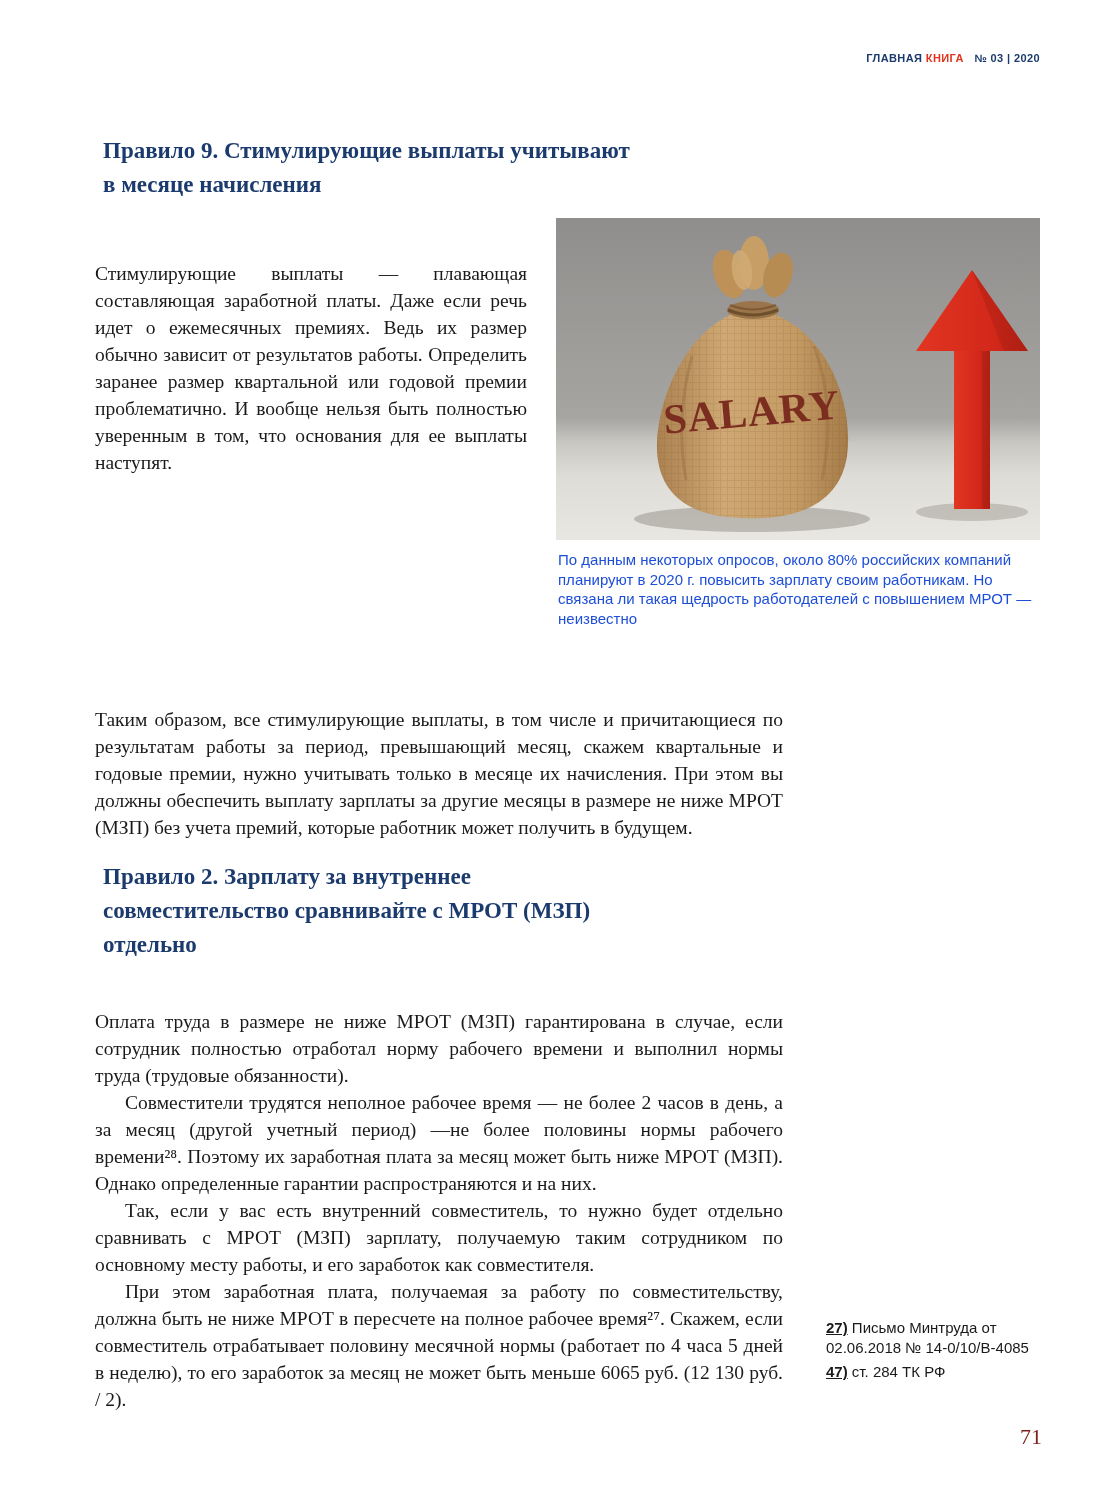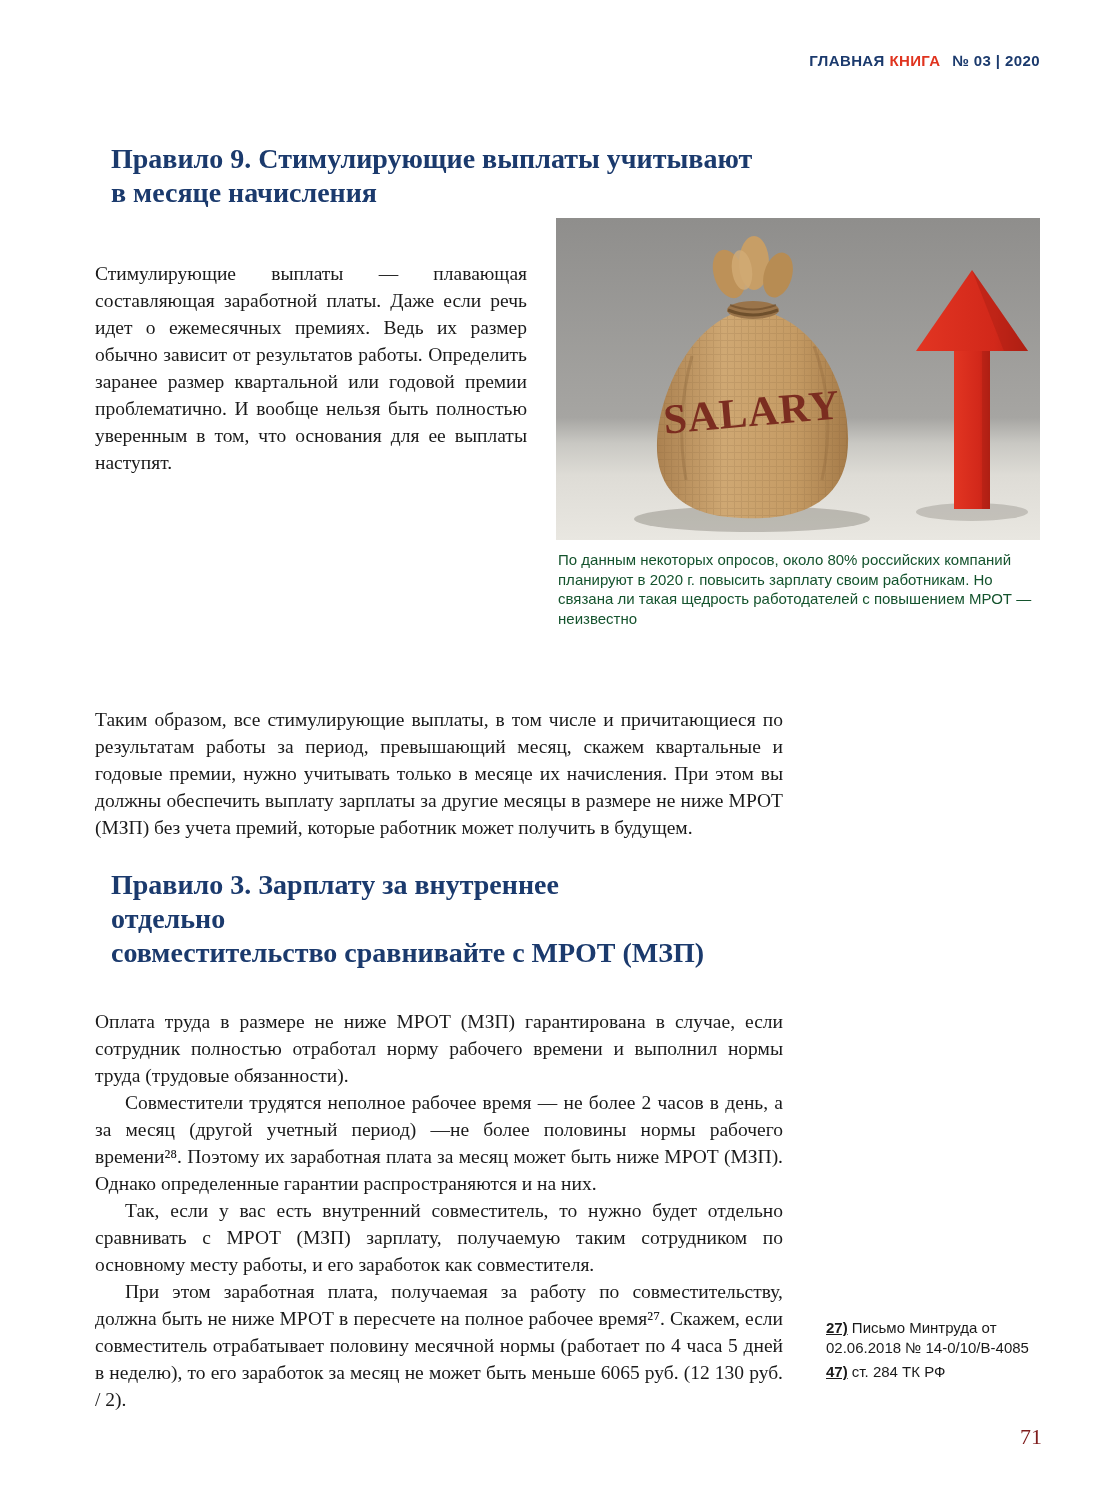--- a/index.html
+++ b/index.html
@@ -4,30 +4,30 @@
 <style>
   html, body { margin:0; padding:0; background:#ffffff; }
   .page {
     position:relative; width:1104px; height:1500px; background:#ffffff;
     font-family:"Liberation Serif", serif; color:#1a1a1a; overflow:hidden;
   }
   
   .journal-header {
     position:absolute; top:52px; right:64px;
     font-family:"Liberation Sans", sans-serif; font-weight:bold;
-    font-size:15px; letter-spacing:0.4px; color:#1b3a6d; white-space:nowrap;
+    font-size:11px; letter-spacing:0.4px; color:#1b3a6d; white-space:nowrap;
   }
   .journal-header .accent { color:#e0341f; }
   .journal-header .issue { margin-left:7px; }
 
   
   .rule-title {
-    position:absolute; left:95px; margin:16px;
+    position:absolute; left:95px; margin:8px;
     font-family:"Liberation Serif", serif; font-weight:bold;
-    font-size:28px; line-height:34px; color:#1b3a6d;
+    font-size:23px; line-height:34px; color:#1b3a6d;
   }
   #rule9-title  { top:126px; width:720px; }
   #rule10-title { top:852px; width:740px; }
 
   
   .body-text { font-size:19.5px; line-height:27px; text-align:justify;margin-top:48px; }
   .body-text p { margin:0; }
   .body-text p.indent { text-indent:30px; }
 
   .col-left { position:absolute; left:95px; top:212px; width:432px; }
@@ -35,21 +35,21 @@
   
   .photo {
     position:absolute; left:556px; top:218px; width:484px; height:322px;
     overflow:hidden;
   }
   .photo svg { display:block; }
 
   .caption {
     position:absolute; left:558px; top:550px; width:480px;
     font-family:"Liberation Sans", sans-serif; font-size:15px;
-    line-height:19.5px; color:#14532d; text-align:left;
+    line-height:19.5px; color:#1d4ed8; text-align:left;
   }
 
   .full-p   { position:absolute; left:95px; top:658px; width:688px; }
   .rule10-body { position:absolute; left:95px; top:960px; width:688px; }
 
   
   .footnotes {
     position:absolute; left:826px; top:1318px; width:216px;
     font-family:"Liberation Sans", sans-serif; font-size:15px;
     line-height:20px; color:#1a1a1a;
@@ -152,23 +152,23 @@
         <text x="197" y="208" text-anchor="middle" font-family="'Liberation Serif', serif" font-weight="bold" font-size="42" letter-spacing="1" fill="#7b2d20" transform="rotate(-5 197 208)">SALARY</text>
       </g>
     </svg>
   </div>
 
   <div class="caption">По данным некоторых опросов, около 80% российских компаний планируют в 2020 г. повысить зарплату своим работникам. Но связана ли такая щедрость работодателей с повышением МРОТ — неизвестно</div>
 
   <p class="full-p body-text indent">Таким образом, все стимулирующие выплаты, в том числе и причитающиеся по результатам работы за период, превышающий месяц, скажем квартальные и годовые премии, нужно учитывать только в месяце их начисления. При этом вы должны обеспечить выплату зарплаты за другие месяцы в размере не ниже МРОТ (МЗП) без учета премий, которые работник может получить в будущем.</p>
 
   <h2 class="rule-title" id="rule10-title">
-    <div>Правило 3. Зарплату за внутреннее</div>
+    <div>Правило 2. Зарплату за внутреннее</div>
+    <div>совместительство сравнивайте с МРОТ (МЗП)</div>
     <div>отдельно</div>
-    <div>совместительство сравнивайте с МРОТ (МЗП)</div>
   </h2>
 
   <div class="rule10-body body-text">
     <p>Оплата труда в размере не ниже МРОТ (МЗП) гарантирована в случае, если сотрудник полностью отработал норму рабочего времени и выполнил нормы труда (трудовые обязанности).</p>
     <p class="indent">Совместители трудятся неполное рабочее время — не более 2 часов в день, а за месяц (другой учетный период) —не более половины нормы рабочего времени²⁸. Поэтому их заработная плата за месяц может быть ниже МРОТ (МЗП). Однако определенные гарантии распространяются и на них.</p>
     <p class="indent">Так, если у вас есть внутренний совместитель, то нужно будет отдельно сравнивать с МРОТ (МЗП) зарплату, получаемую таким сотрудником по основному месту работы, и его заработок как совместителя.</p>
     <p class="indent">При этом заработная плата, получаемая за работу по совместительству, должна быть не ниже МРОТ в пересчете на полное рабочее время²⁷. Скажем, если совместитель отрабатывает половину месячной нормы (работает по 4 часа 5 дней в неделю), то его заработок за месяц не может быть меньше 6065 руб. (12 130 руб. / 2).</p>
   </div>
 
   <div class="footnotes">

